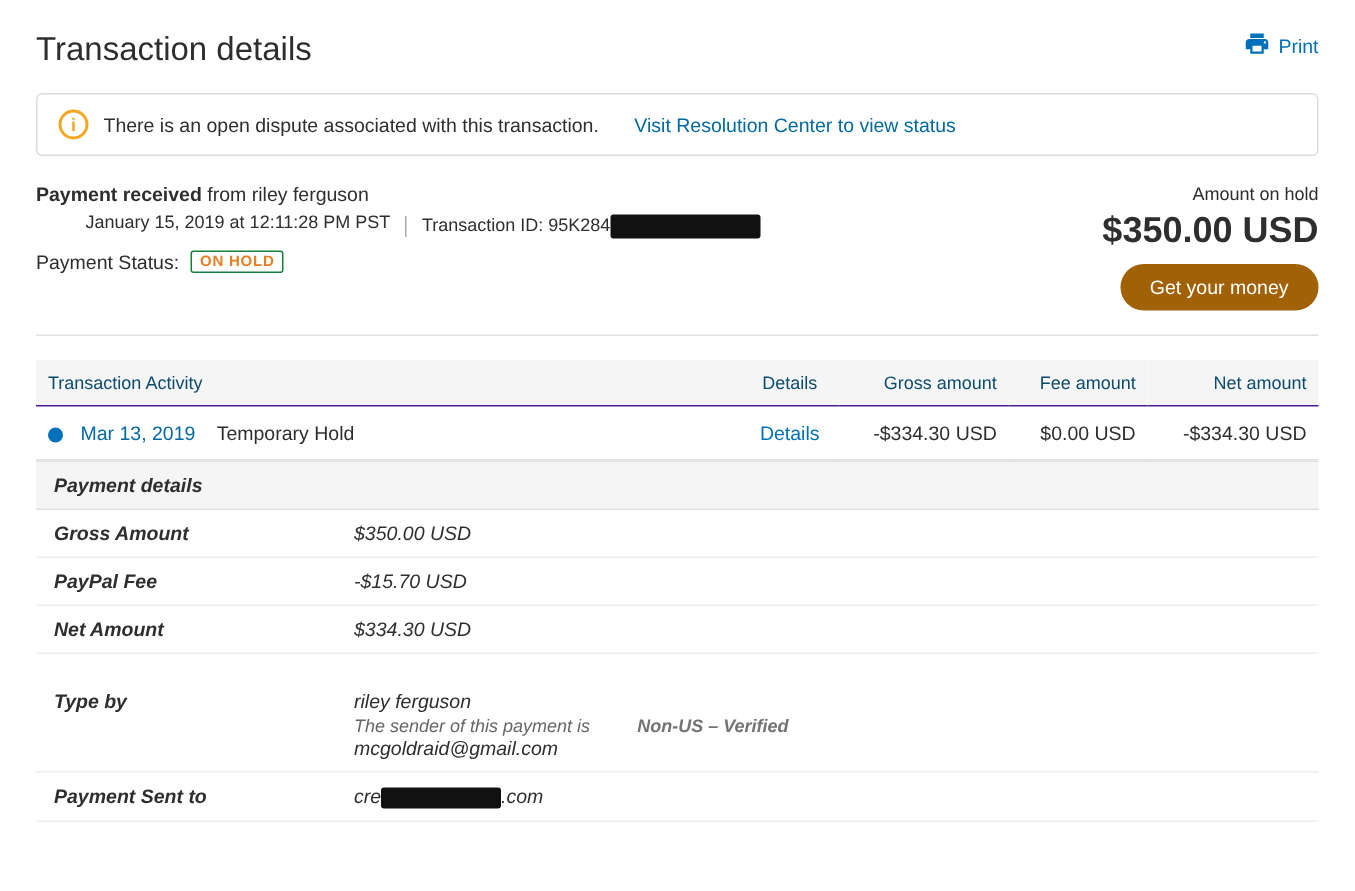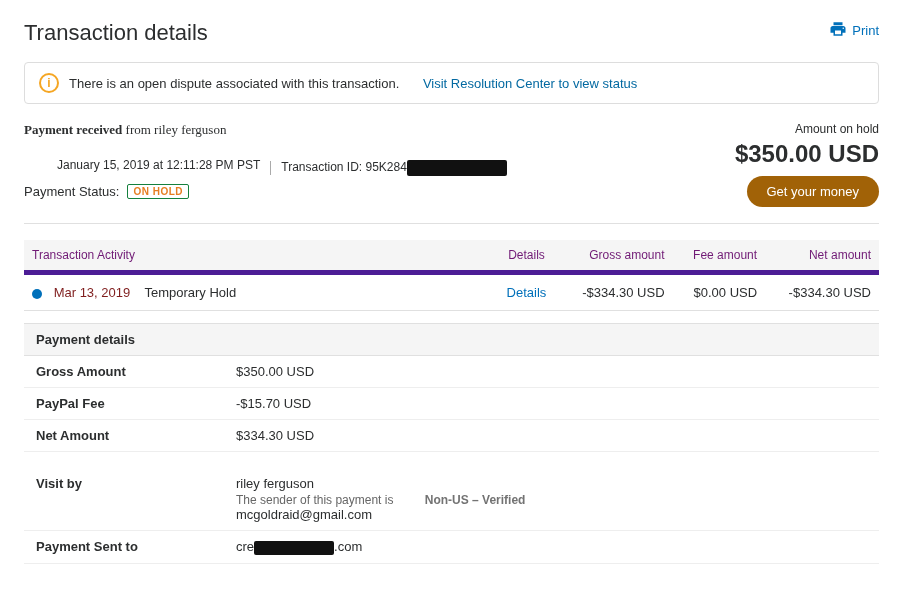--- a/index.html
+++ b/index.html
@@ -68,22 +68,21 @@
       display: flex;
       justify-content: space-between;
       align-items: flex-start;
       margin-bottom: 16px;
       padding-bottom: 16px;
       border-bottom: 1px solid #e0e0e0;
     }
     .payment-left {}
     .payment-received-label {
       font-size: 13px;
-      margin-bottom: 20px;
-      font-family: Liberation Serif, serif;
+      margin-bottom: 4px;
     }
     .payment-received-label strong { font-weight: bold; }
     .payment-date {
       font-size: 12px;
       color: #2c2e2f;
       margin-bottom: 6px;
     }
     .status-row {
       display: flex;
       align-items: center;
@@ -132,23 +131,23 @@
     .activity-table {
       width: 100%;
       border-collapse: collapse;
       margin-bottom: 0;
     }
     .activity-table thead tr th {
       background: #f5f5f5;
       text-align: right;
       font-size: 12px;
       font-weight: normal;
-      color: #701a75;
+      color: #0c4a6e;
       padding: 8px 8px;
-      border-bottom: 5px solid #4c1d95;
+      border-bottom: 1px solid #4c1d95;
     }
     .activity-table thead tr th:first-child { text-align: left; width: 55%; }
     .activity-table thead tr th.details-col { text-align: center; }
     .activity-table tbody tr td {
       padding: 10px 8px;
       font-size: 13px;
       border-bottom: 1px solid #e0e0e0;
       text-align: right;
       vertical-align: middle;
     }
@@ -156,35 +155,35 @@
     .activity-table tbody tr td.details-cell { text-align: center; }
     .dot-blue {
       display: inline-block;
       width: 10px;
       height: 10px;
       background: #0070ba;
       border-radius: 50%;
       margin-right: 8px;
       vertical-align: middle;
     }
-    .date-col { color: #7f1d1d; }
+    .date-col { color: #0369a1; }
     .details-link {
       color: #0070ba;
       text-decoration: none;
       cursor: pointer;
     }
     .redacted-bar {
       display: inline-block;
       background: #111;
       width: 100px;
       height: 16px;
       vertical-align: middle;
       border-radius: 2px;
     }
-    .payment-details-section { margin-top: 12px; }
+    .payment-details-section { margin-top: 0; font-style: italic; }
     .payment-details-header {
       background: #f5f5f5;
       padding: 8px 12px;
       font-weight: bold;
       font-size: 13px;
       border-top: 1px solid #e0e0e0;
       border-bottom: 1px solid #e0e0e0;
     }
     .details-table {
       width: 100%;
@@ -322,21 +321,21 @@
       <td>-$15.70 USD</td>
     </tr>
     <tr>
       <td>Net Amount</td>
       <td>$334.30 USD</td>
     </tr>
     <tr style="height:8px;">
           <td colspan="2" style="border:none;"></td>
         </tr>
     <tr>
-      <td>Visit by</td>
+      <td>Type by</td>
       <td>
         <div>riley ferguson</div>
         <div class="sub-text">
           <span>The sender of this payment is</span> <strong>Non-US – Verified</strong>
         </div>
         <div>mcgoldraid@gmail.com</div>
       </td>
     </tr>
     <tr>
       <td>Payment Sent to</td>

